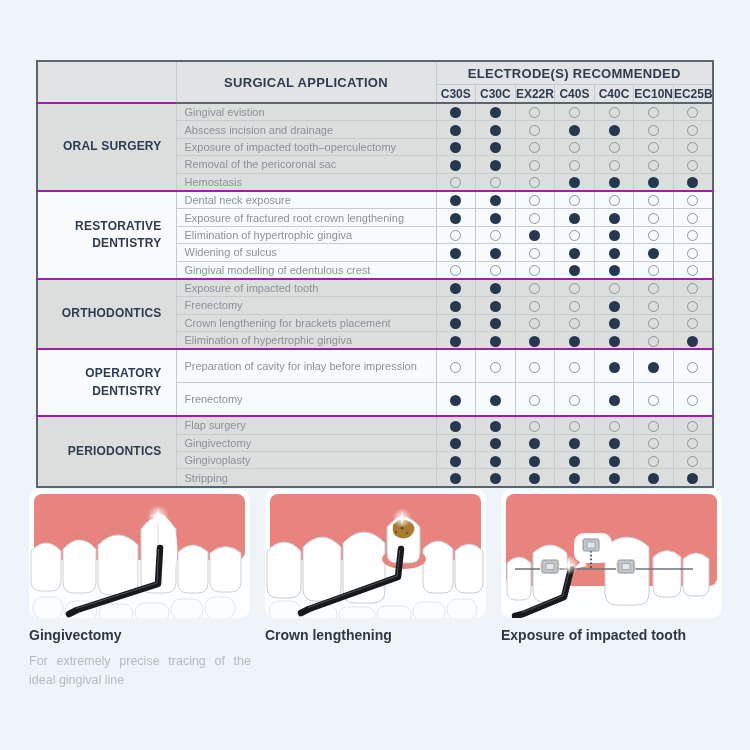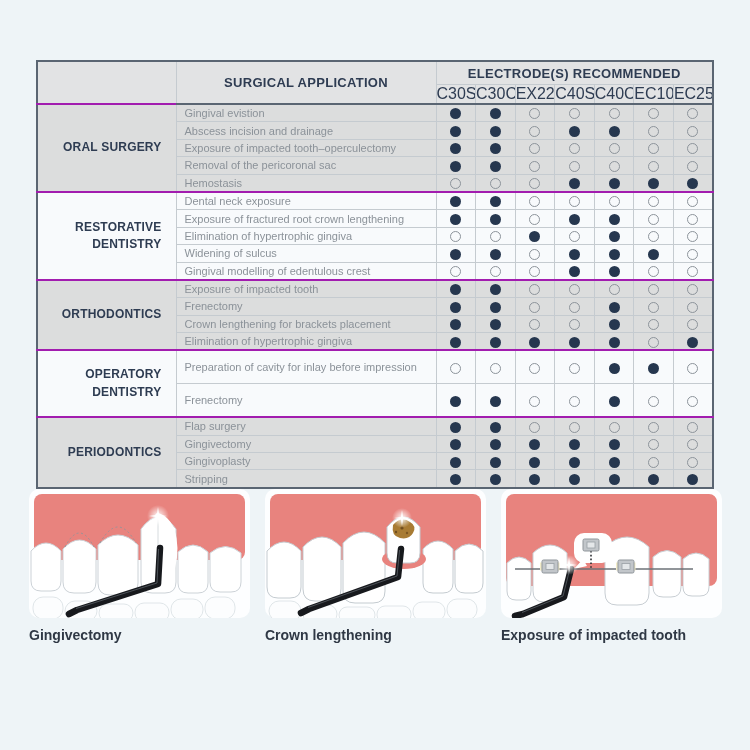--- a/index.html
+++ b/index.html
@@ -22,21 +22,21 @@
     border:1px solid #c5cbd0;
     padding:0;font-weight:normal;
     overflow:hidden;white-space:nowrap;
   }
   .app-table thead th{
     background:#e2e3e4;color:#2e3c52;
     font-weight:bold;text-align:center;
   }
   th.head-main{font-size:13px;letter-spacing:.3px;height:22px;}
   th.head-corner{background:#e2e3e4;}
-  tr.codes th{font-weight:normal;font-size:16px;height:17px;border-bottom:2px solid #5a6572;}
+  tr.codes th{font-weight:bold;font-size:12px;height:17px;border-bottom:2px solid #5a6572;}
   th.head-app{border-bottom:2px solid #5a6572;}
   tbody td{height:16.4px;font-size:11px;}
   tbody tr.shaded td{background:#dcdddd;}
   tbody tr.light td{background:#f8fafc;}
   tbody tr.group-start td{border-top:2px solid #a21caf;}
   td.group-cell{
     text-align:right;font-size:12px;font-weight:bold;
     color:#2e3c52;letter-spacing:.2px;white-space:normal;
     padding:15px 14px;line-height:1.45;
   }
@@ -452,20 +452,21 @@
       </g>
       <g transform="translate(68,76)">
         <circle r="10" fill="url(#glow3)"></circle>
         <path d="M0,-8 L1.1,-1.1 L8,0 L1.1,1.1 L0,8 L-1.1,1.1 L-8,0 L-1.1,-1.1 Z" fill="#ffffff" opacity="0.95"></path>
       </g>
     </svg>
   </div>
 
   <div class="caption" id="cap-1">
     <h3>Gingivectomy</h3>
+    <p>For extremely precise tracing of the ideal gingival line</p>
   </div>
   <div class="caption" id="cap-2">
     <h3>Crown lengthening</h3>
   </div>
   <div class="caption" id="cap-3">
     <h3>Exposure of impacted tooth</h3>
   </div>
 
 </div>
 

